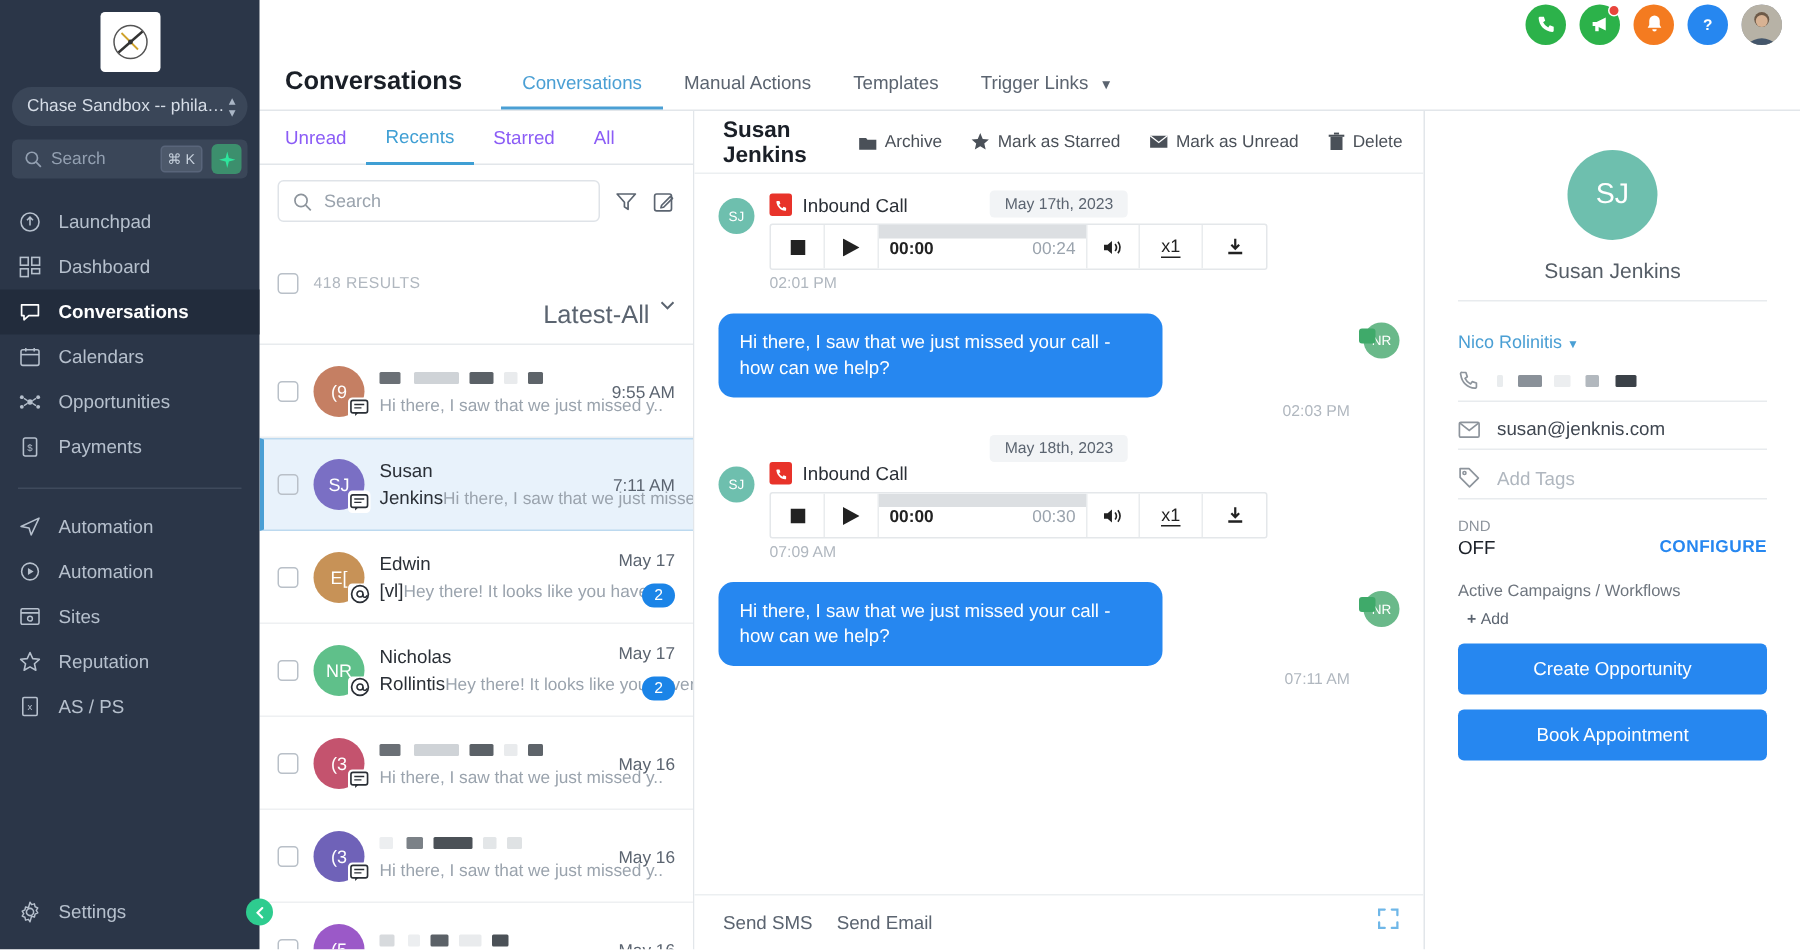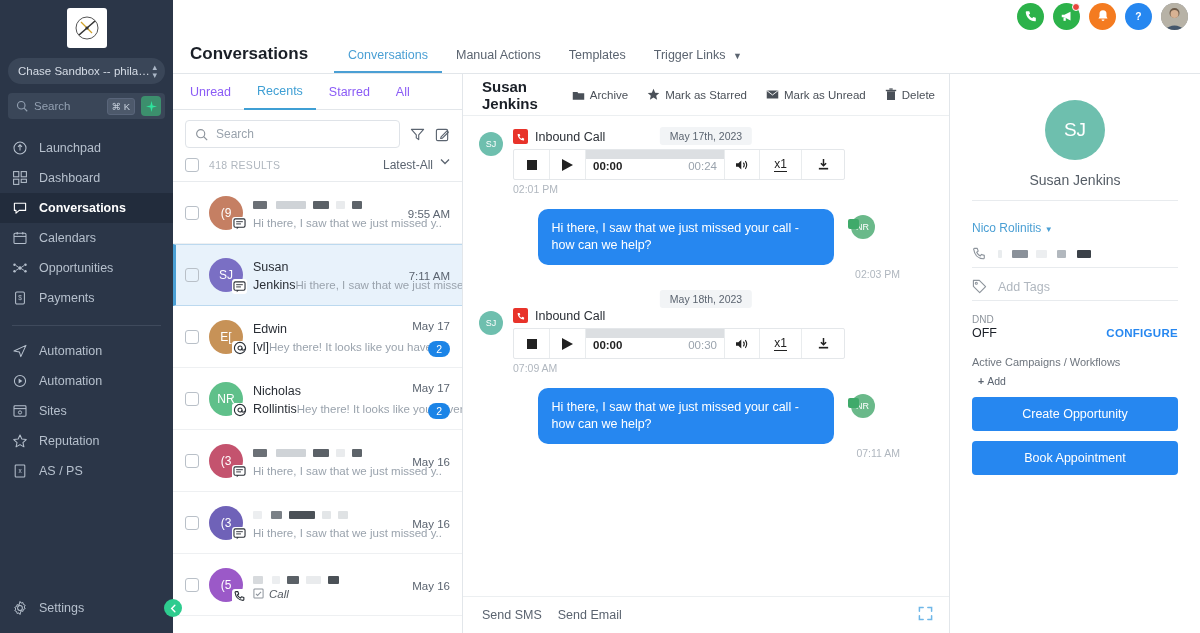--- a/index.html
+++ b/index.html
@@ -95,22 +95,22 @@
                display: flex; align-items: center; gap: 8px; padding: 0 9px; }
   .searchbox .ph { color: #9aa3ad; font-size: 12px; }
   .icon-btn { cursor: pointer; display: flex; align-items: center; }
 
   .resultsrow { display: flex; align-items: center; padding: 4px 12px 9px;
                 border-bottom: 1px solid #e8ebee; }
   .cb { width: 14px; height: 14px; border: 1.4px solid #b9c0c8; border-radius: 3px;
         flex: 0 0 14px; cursor: pointer; }
   .results-lbl { font-size: 10.5px; color: #b0b7bf; margin-left: 10px;
                  letter-spacing: .3px; flex: 1; }
-  .sortsel { font-size: 12px; color: #5b6470; display: flex; align-items: flex-start;
-             gap: 7px; cursor: pointer; }
+  .sortsel { font-size: 17px; color: #5b6470; display: flex; align-items: flex-start;
+             gap: 7px; cursor: pointer; margin-top: 42px; }
 
   .rows { flex: 1; overflow: hidden; }
   .row { display: flex; align-items: center; padding: 10px 12px; gap: 10px;
          border-bottom: 1px solid #eef0f2; cursor: pointer; min-height: 62px; }
   .row.selected { background: #e8f2fb; border-left: 3px solid #4a9fd4; padding-left: 9px;
                   border-top: 1px solid #bcd9ef; border-bottom: 1px solid #bcd9ef; }
   .av-wrap { position: relative; width: 34px; height: 34px; flex: 0 0 34px; }
   .av { width: 34px; height: 34px; border-radius: 50%; color: #fff; font-size: 12px;
         display: flex; align-items: center; justify-content: center; }
   .av-badge { position: absolute; right: -4px; bottom: -2px; width: 15px; height: 15px;
@@ -151,21 +151,21 @@
   .player { display: flex; border: 1px solid #e4e7ea; border-radius: 2px;
             width: 332px; height: 31px; overflow: hidden; background: #fff; }
   .pbtn { width: 36px; display: flex; align-items: center; justify-content: center;
           border-right: 1px solid #e9ecee; cursor: pointer; }
   .ptrack { flex: 1; position: relative; background: #fff; }
   .ptrack .bar { height: 9px; background: #dcdfe2; }
   .ptimes { display: flex; justify-content: space-between; padding: 1px 7px 0; }
   .t-cur { font-size: 11.5px; font-weight: bold; color: #222; }
   .t-tot { font-size: 11.5px; color: #9aa3ad; }
   .msg-time { font-size: 10.5px; color: #b0b7bf; margin-top: 3px; }
-  .msg-out { display: flex; justify-content: center; align-items: flex-start; gap: 17px; }
+  .msg-out { display: flex; justify-content: space-between; align-items: flex-start; gap: 17px; }
   .bubble { background: #2687f0; color: #fff; font-size: 12.5px; line-height: 17px;
             border-radius: 10px; padding: 11px 14px; max-width: 296px; }
   .out-av { width: 24px; height: 24px; border-radius: 50%; background: #6ab98a;
             color: #fff; font-size: 9px; display: flex; align-items: center;
             justify-content: center; flex: 0 0 24px; position: relative; margin-top: 6px; }
   .out-av .mini { position: absolute; left: -3px; top: 4px; width: 11px; height: 10px;
                   background: #3faa6a; border-radius: 2px; }
   .outtime { text-align: right; font-size: 10.5px; color: #b0b7bf; margin: 3px 33px 0 0; }
   .composer { height: 37px; border-top: 1px solid #eceff1; display: flex;
               align-items: center; padding: 0 16px 0 19px; gap: 16px; }
@@ -731,20 +731,27 @@
             </svg>
           <span class="val">
             <span class="redact" style="width:4px;background:#e9ecee"></span>
             <span class="redact" style="width:16px;background:#8a9199;margin-left:7px"></span>
             <span class="redact" style="width:11px;background:#eceef0;margin-left:4px"></span>
             <span class="redact" style="width:9px;background:#b2b8be;margin-left:7px"></span>
             <span class="redact" style="width:14px;background:#3b4148;margin-left:7px"></span>
           </span>
         </div>
 
+        <div class="field">
+          <svg width="15" height="13" viewBox="0 0 16 13">
+              <rect x="1" y="1.2" width="14" height="10.6" rx="1" fill="none" stroke="#8d949c" stroke-width="1.2"></rect>
+              <path d="M1.4 1.8 L8 7 L14.6 1.8" fill="none" stroke="#8d949c" stroke-width="1.2"></path>
+            </svg>
+          <span class="val">susan@jenknis.com</span>
+        </div>
 
         <div class="field">
           <svg width="15" height="15" viewBox="0 0 16 16">
               <path d="M1.5 1.5 h6.3 l6.7 6.7 -6.3 6.3 -6.7 -6.7 Z" fill="none" stroke="#8d949c" stroke-width="1.2" stroke-linejoin="round"></path>
               <circle cx="4.6" cy="4.6" r="1.1" fill="none" stroke="#8d949c" stroke-width="1.1"></circle>
             </svg>
           <span class="ph">Add Tags</span>
         </div>
 
         <div class="dnd-lbl">DND</div>

